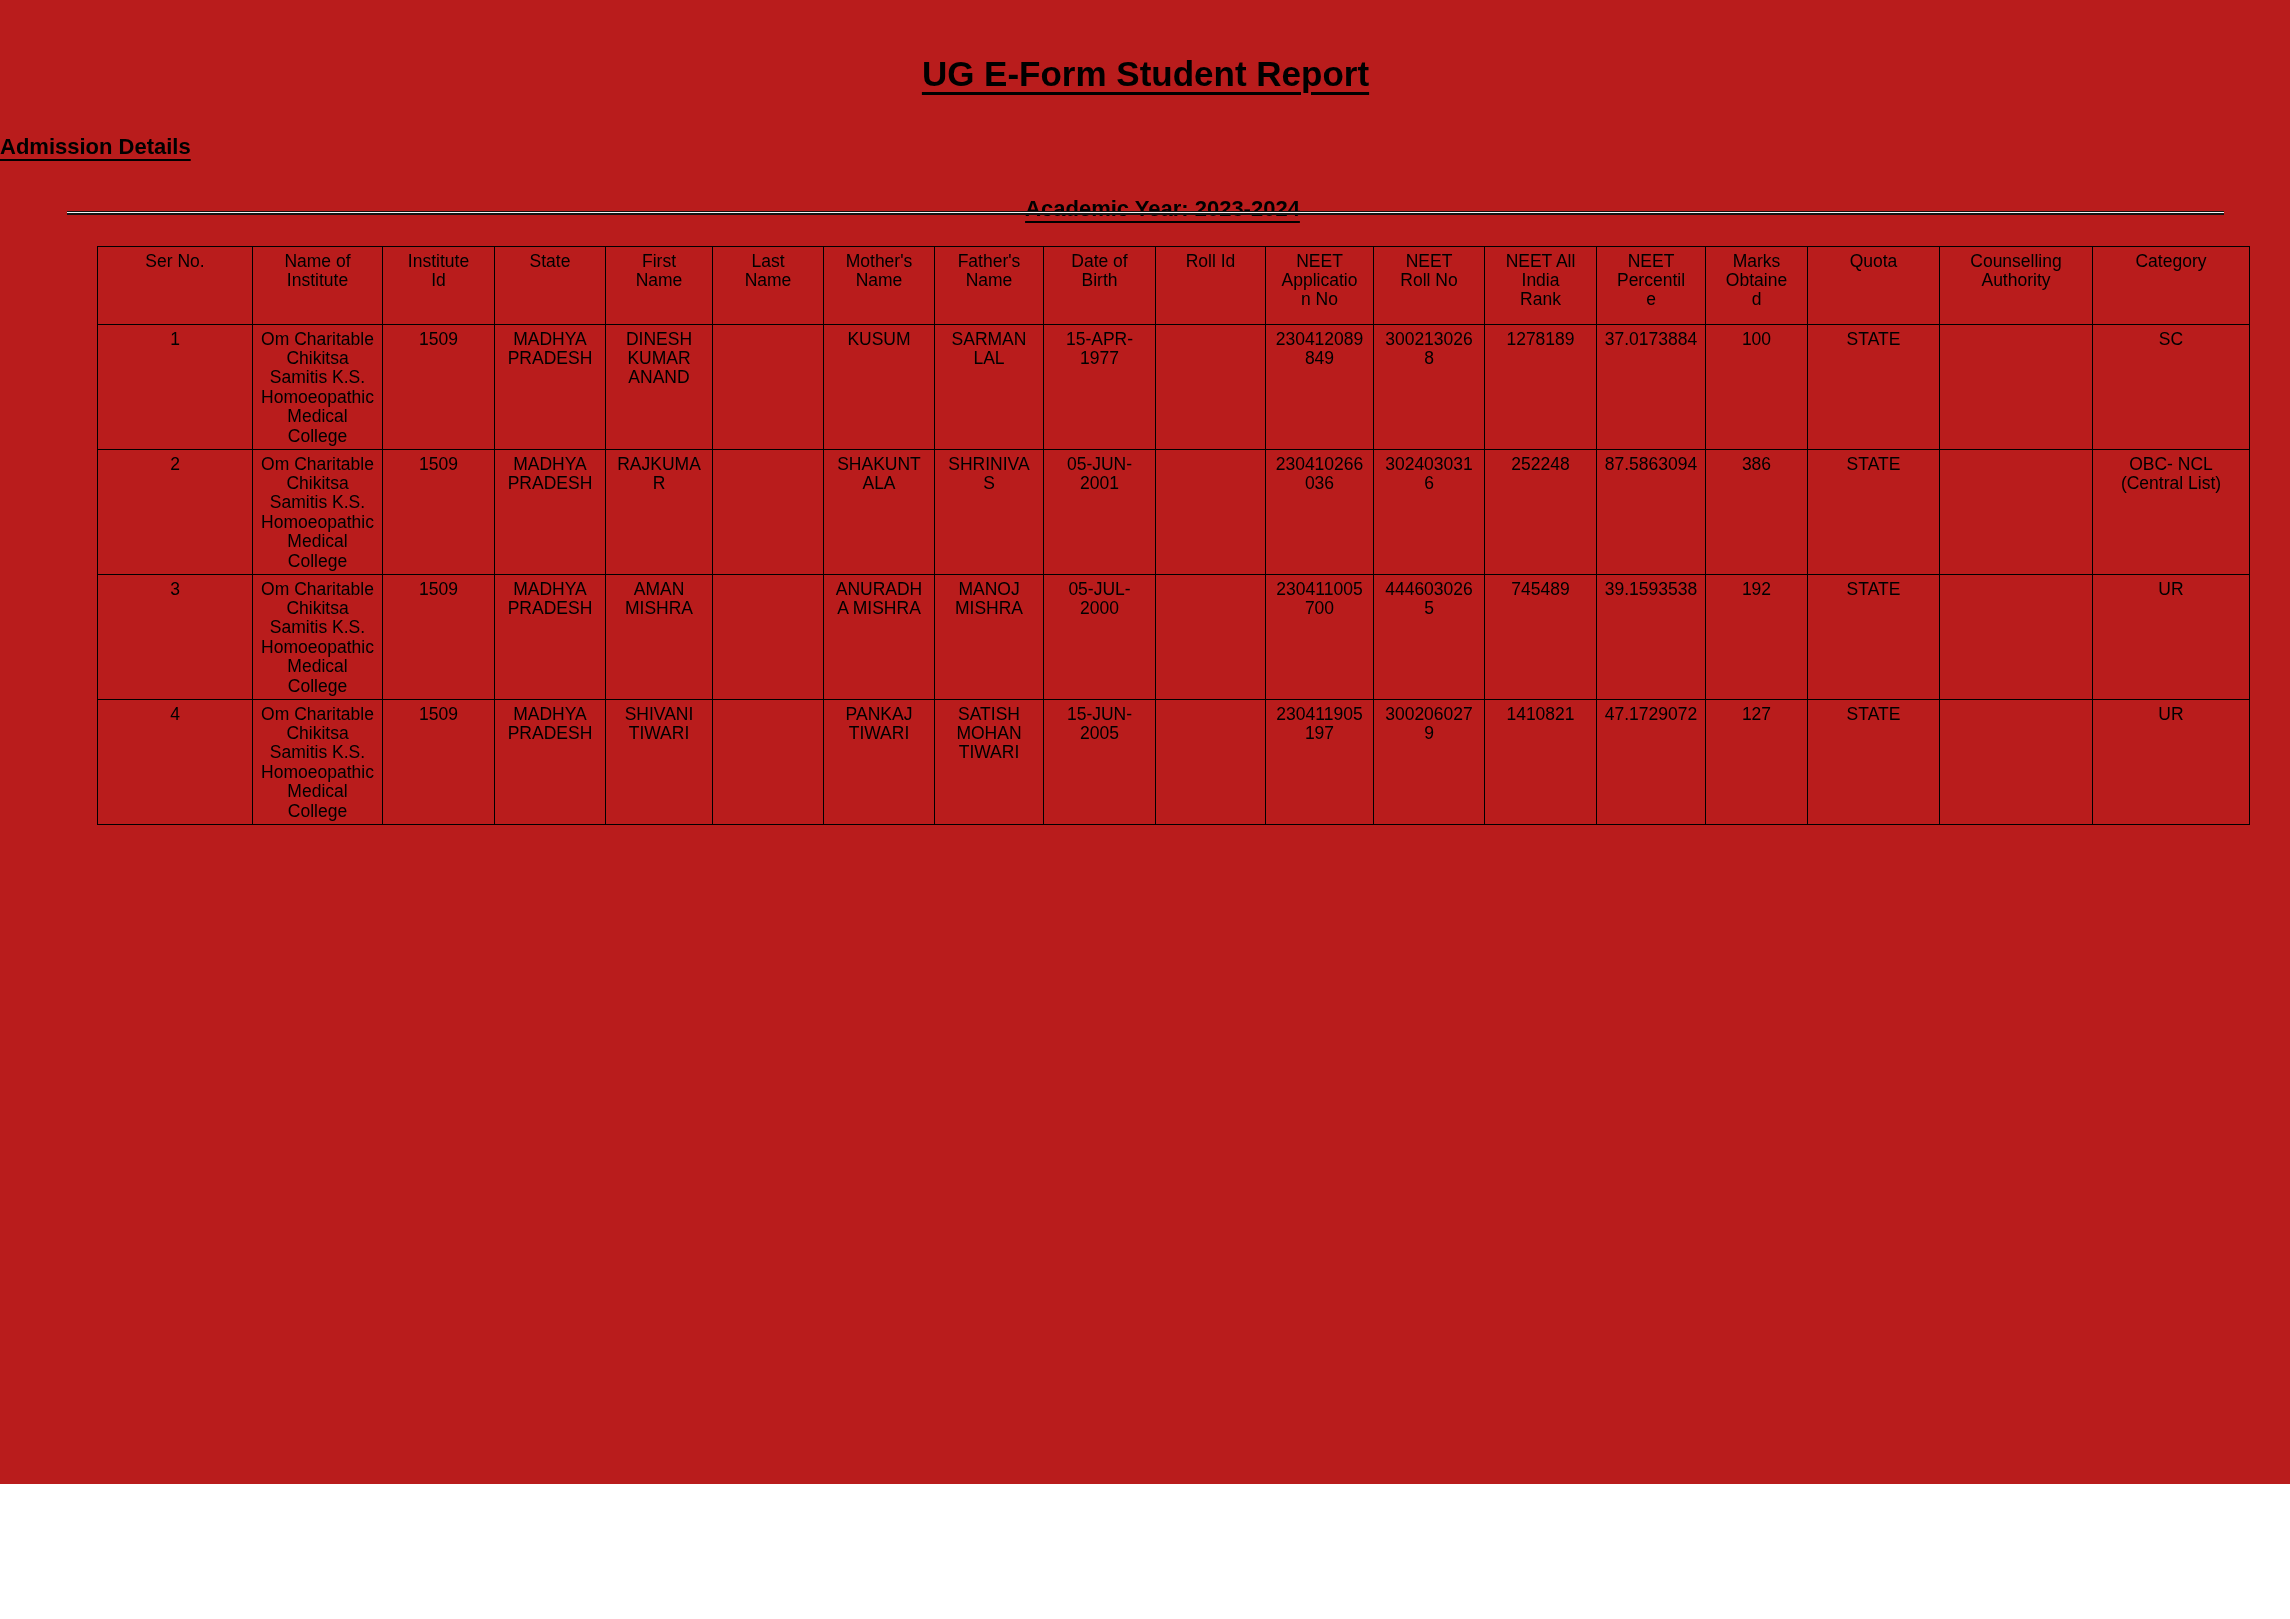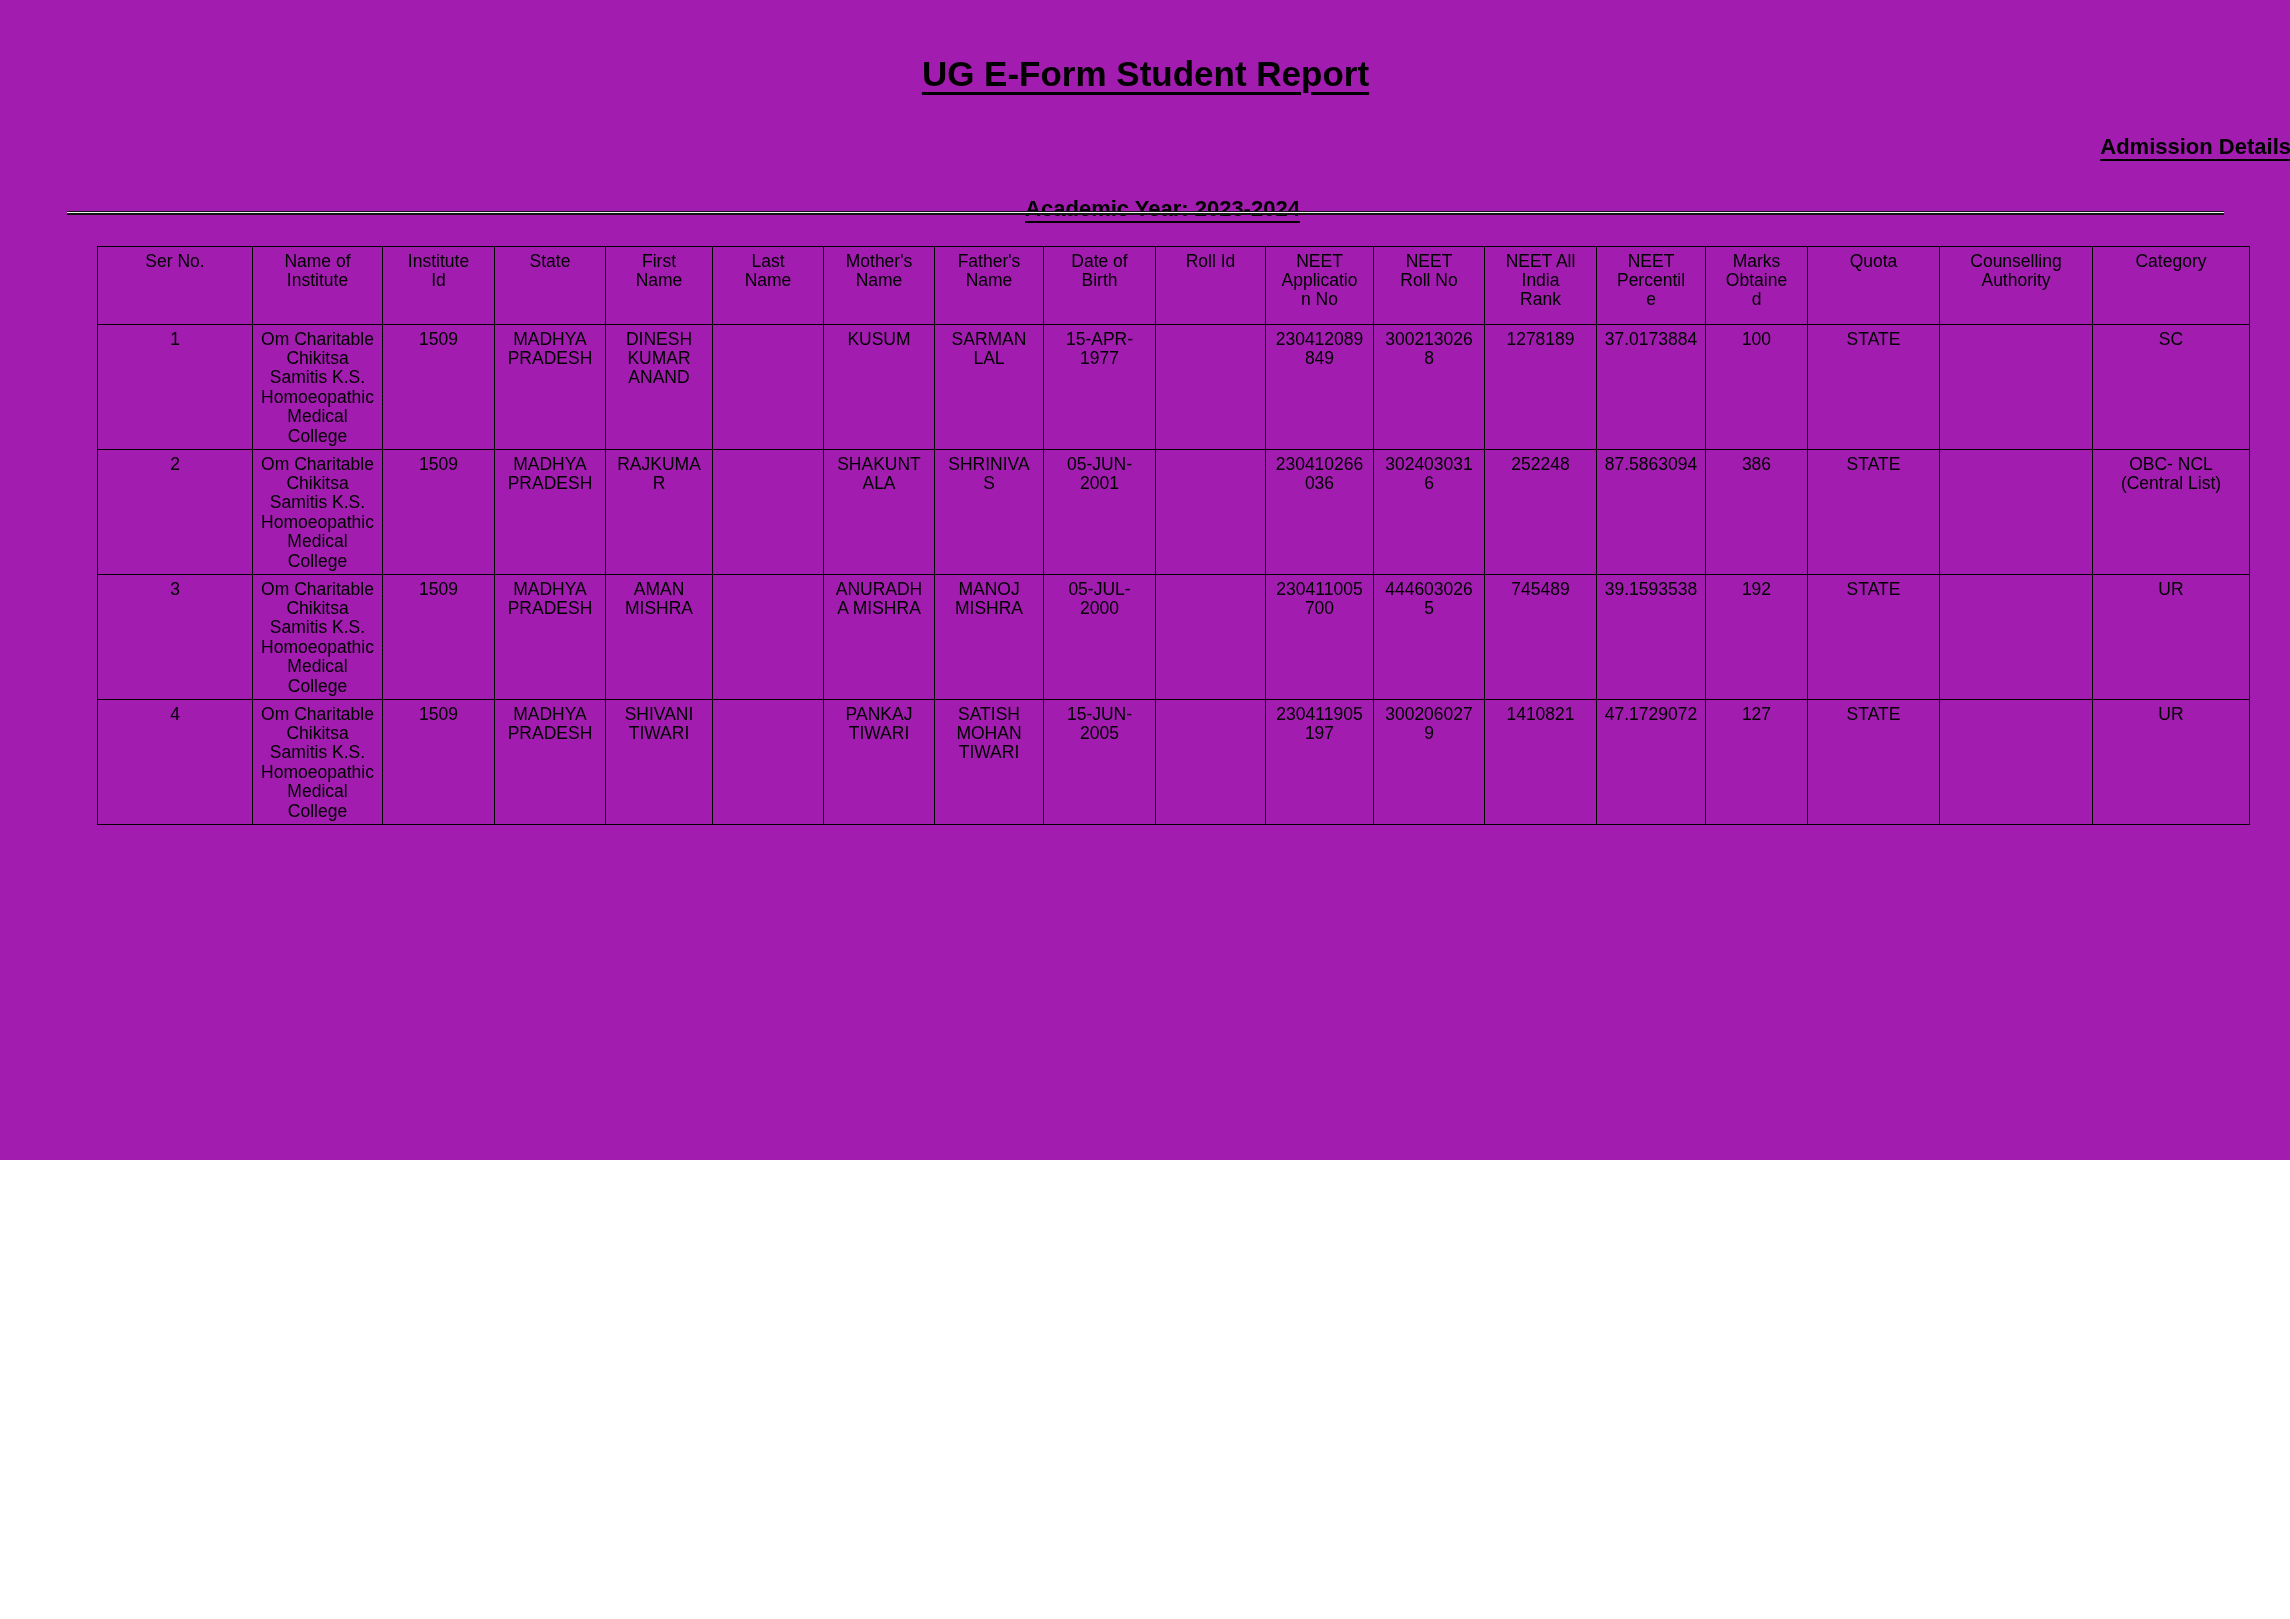--- a/index.html
+++ b/index.html
@@ -3,22 +3,22 @@
 <meta charset="utf-8">
 <style>
   html, body {
     margin: 0;
     padding: 0;
     background: #ffffff;
   }
   .page {
     position: relative;
     width: 2291px;
-    height: 1160px;
-    background: #a21caf;
+    height: 1484px;
+    background: #b91c1c;
     font-family: "Liberation Sans", sans-serif;
     color: #000000;
   }
   .title {
     position: absolute;
     top: 54px;
     left: 0;
     width: 100%;
     text-align: center;
     font-size: 35px;
@@ -26,21 +26,21 @@
     margin: 0;
     text-decoration: underline;
     text-decoration-thickness: 2.8px;
     text-underline-offset: 5.5px;
   }
   .subtitle {
     position: absolute;
     top: 134px;
     left: 0;
     width: 100%;
-    text-align: right;
+    text-align: left;
     font-size: 22px;
     font-weight: bold;
     margin: 0;
     text-decoration: underline;
     text-decoration-thickness: 1.8px;
     text-underline-offset: 4.6px;
   }
   .academic-year {
     position: absolute;
     top: 179px;

